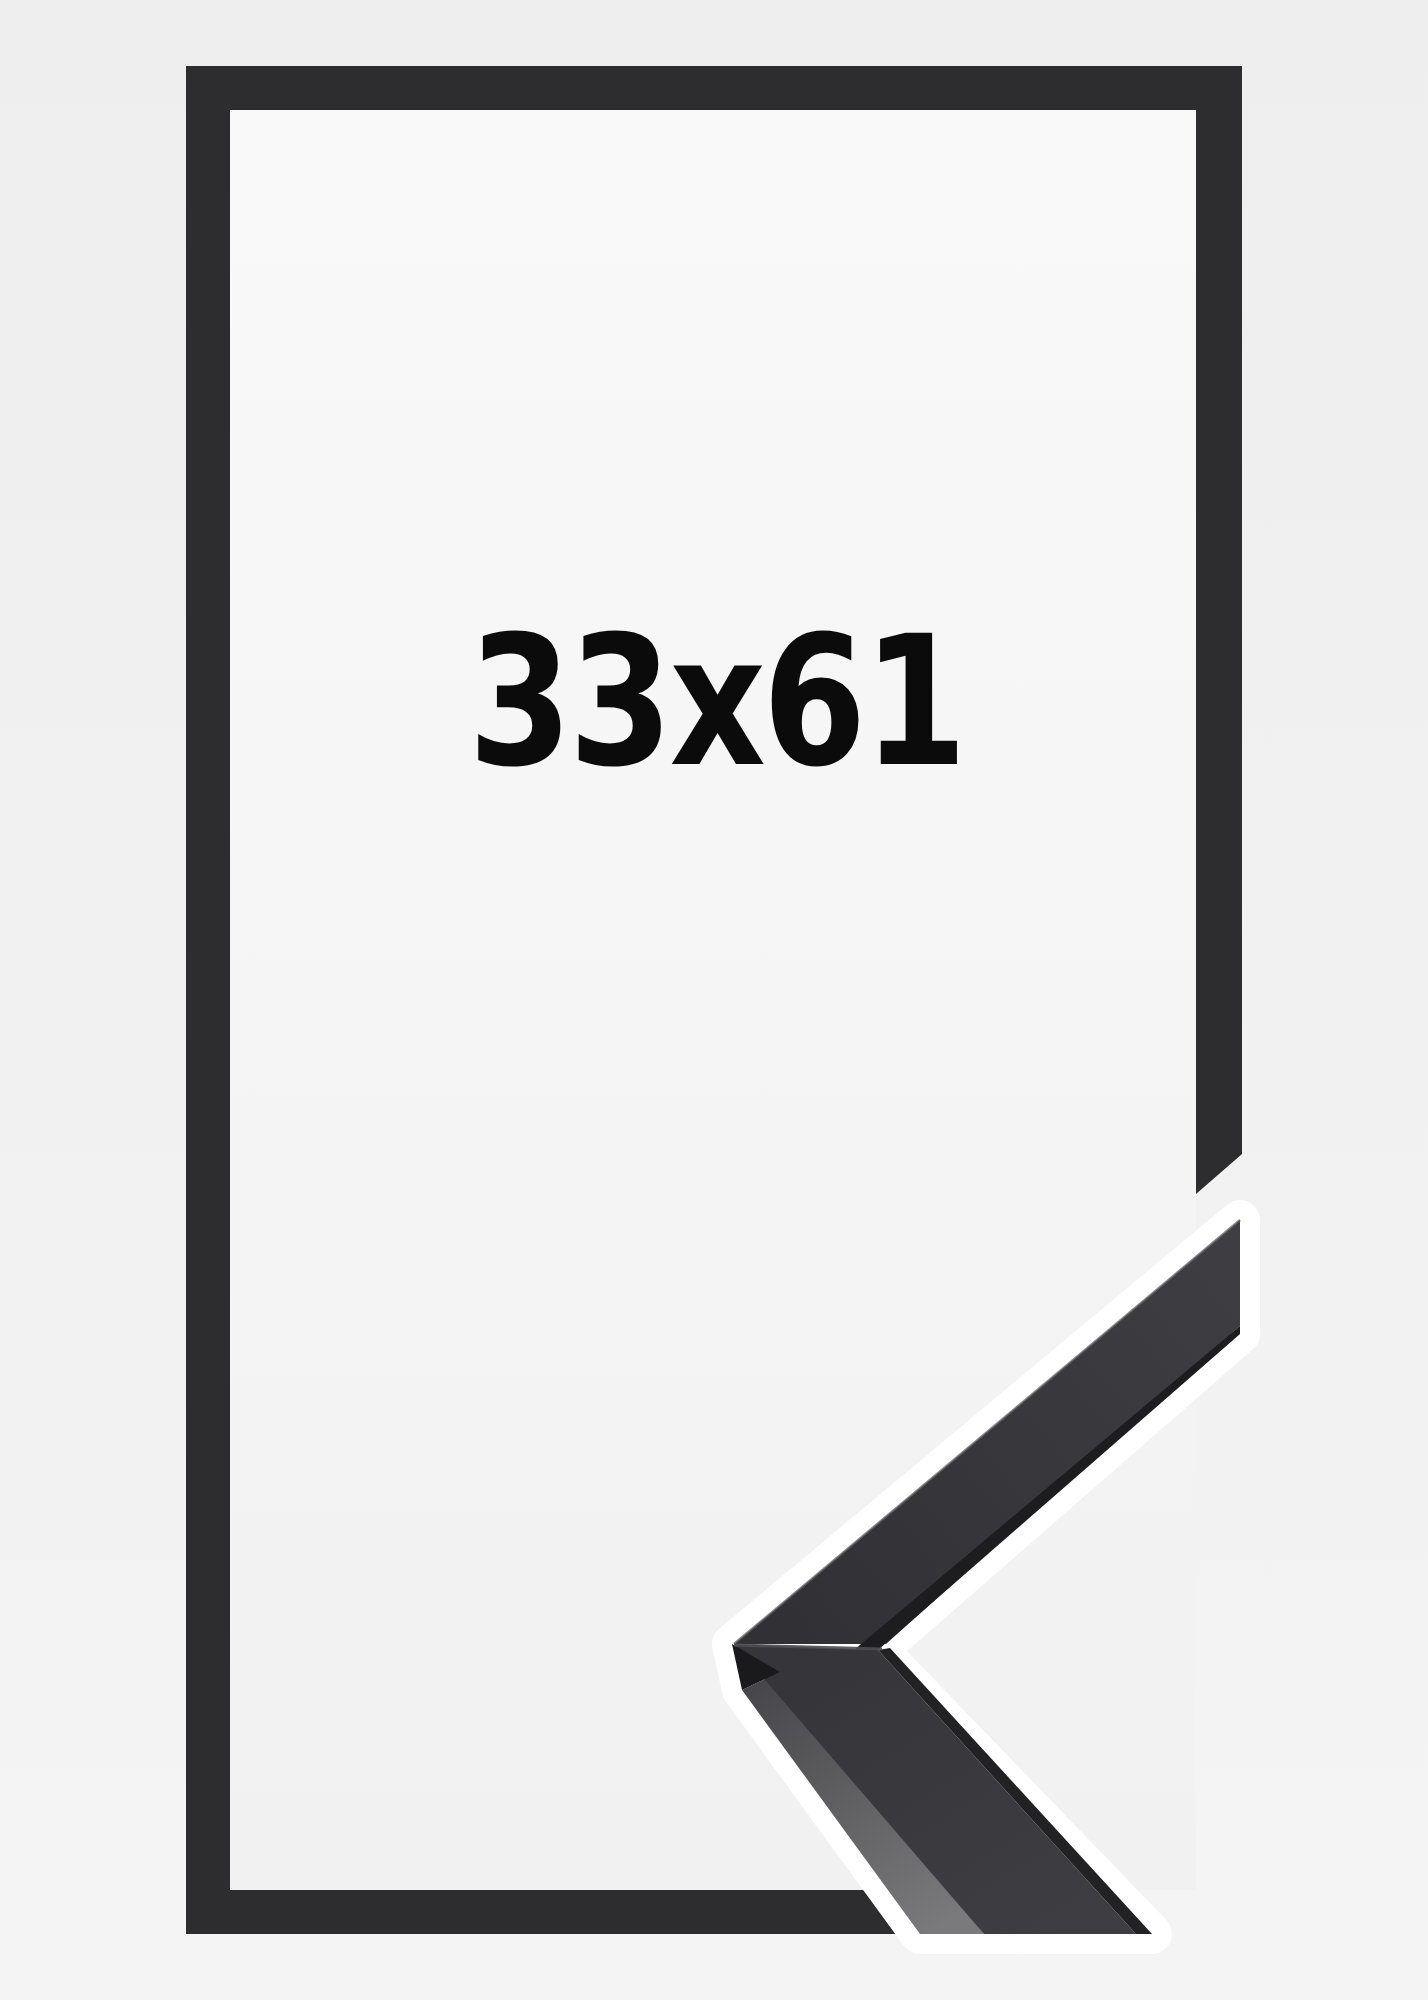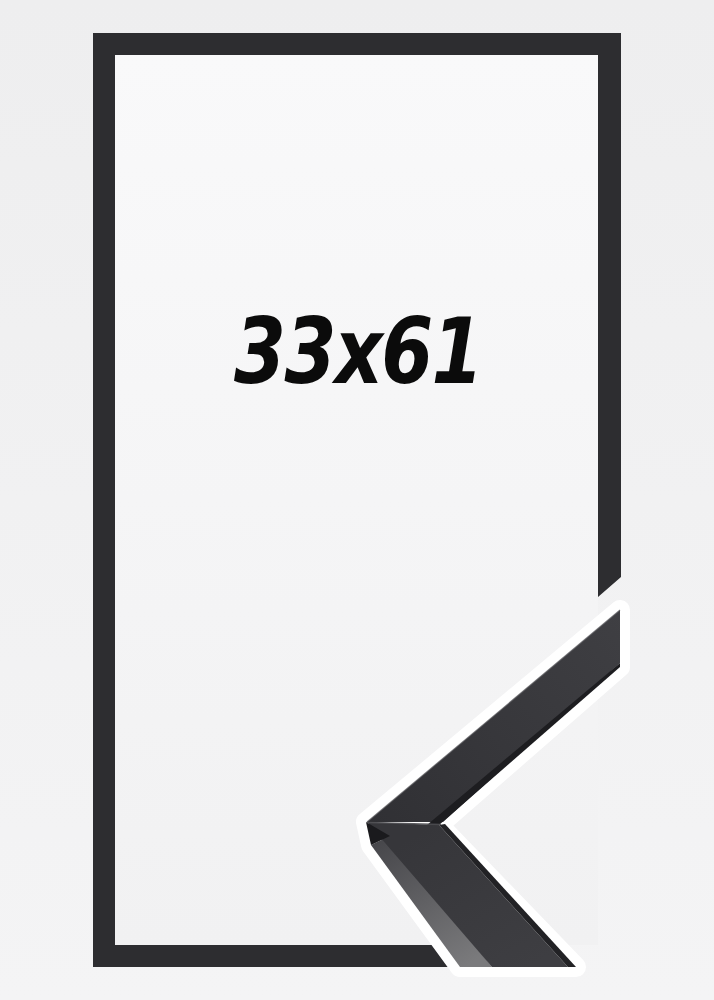--- a/index.html
+++ b/index.html
@@ -3,21 +3,20 @@
 <meta charset="utf-8">
 <style>
   html, body { margin: 0; padding: 0; background: #e8e8ea; }
   .stage {
     position: relative;
     width: 714px;
     height: 1000px;
     margin: 0 auto;
     overflow: hidden;
     font-family: "DejaVu Sans", "Liberation Sans", sans-serif;
-    font-style: italic;
   }
   .stage svg { position: absolute; left: 0; top: 0; display: block; }
   .size-label {
     position: absolute;
     left: 358px;
     top: 307px;
     transform: translateX(-50%) scaleX(0.83);
     font-size: 90px;
     font-weight: 700;
     line-height: 90px;

